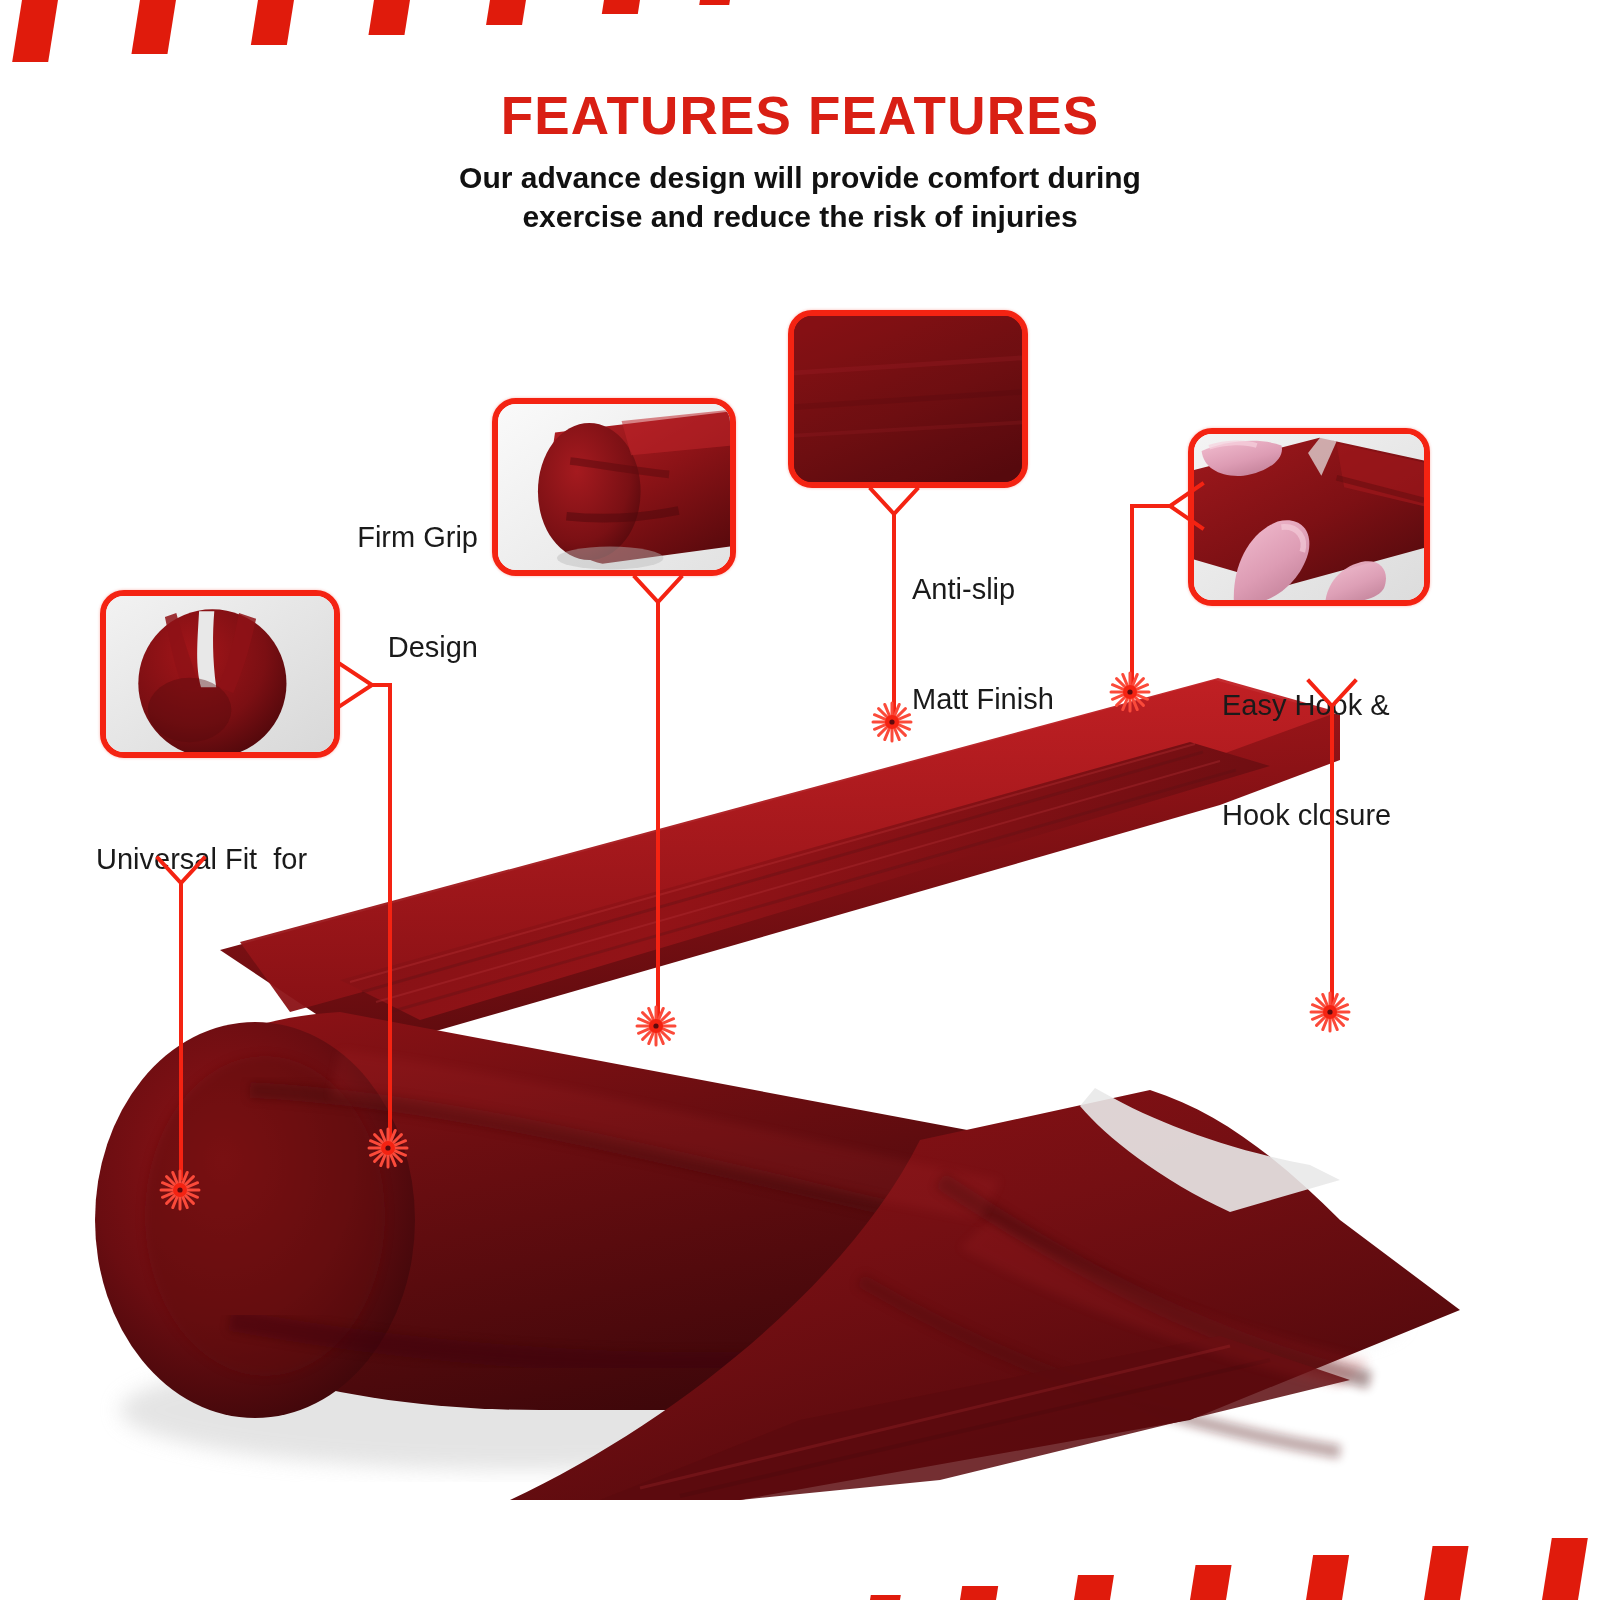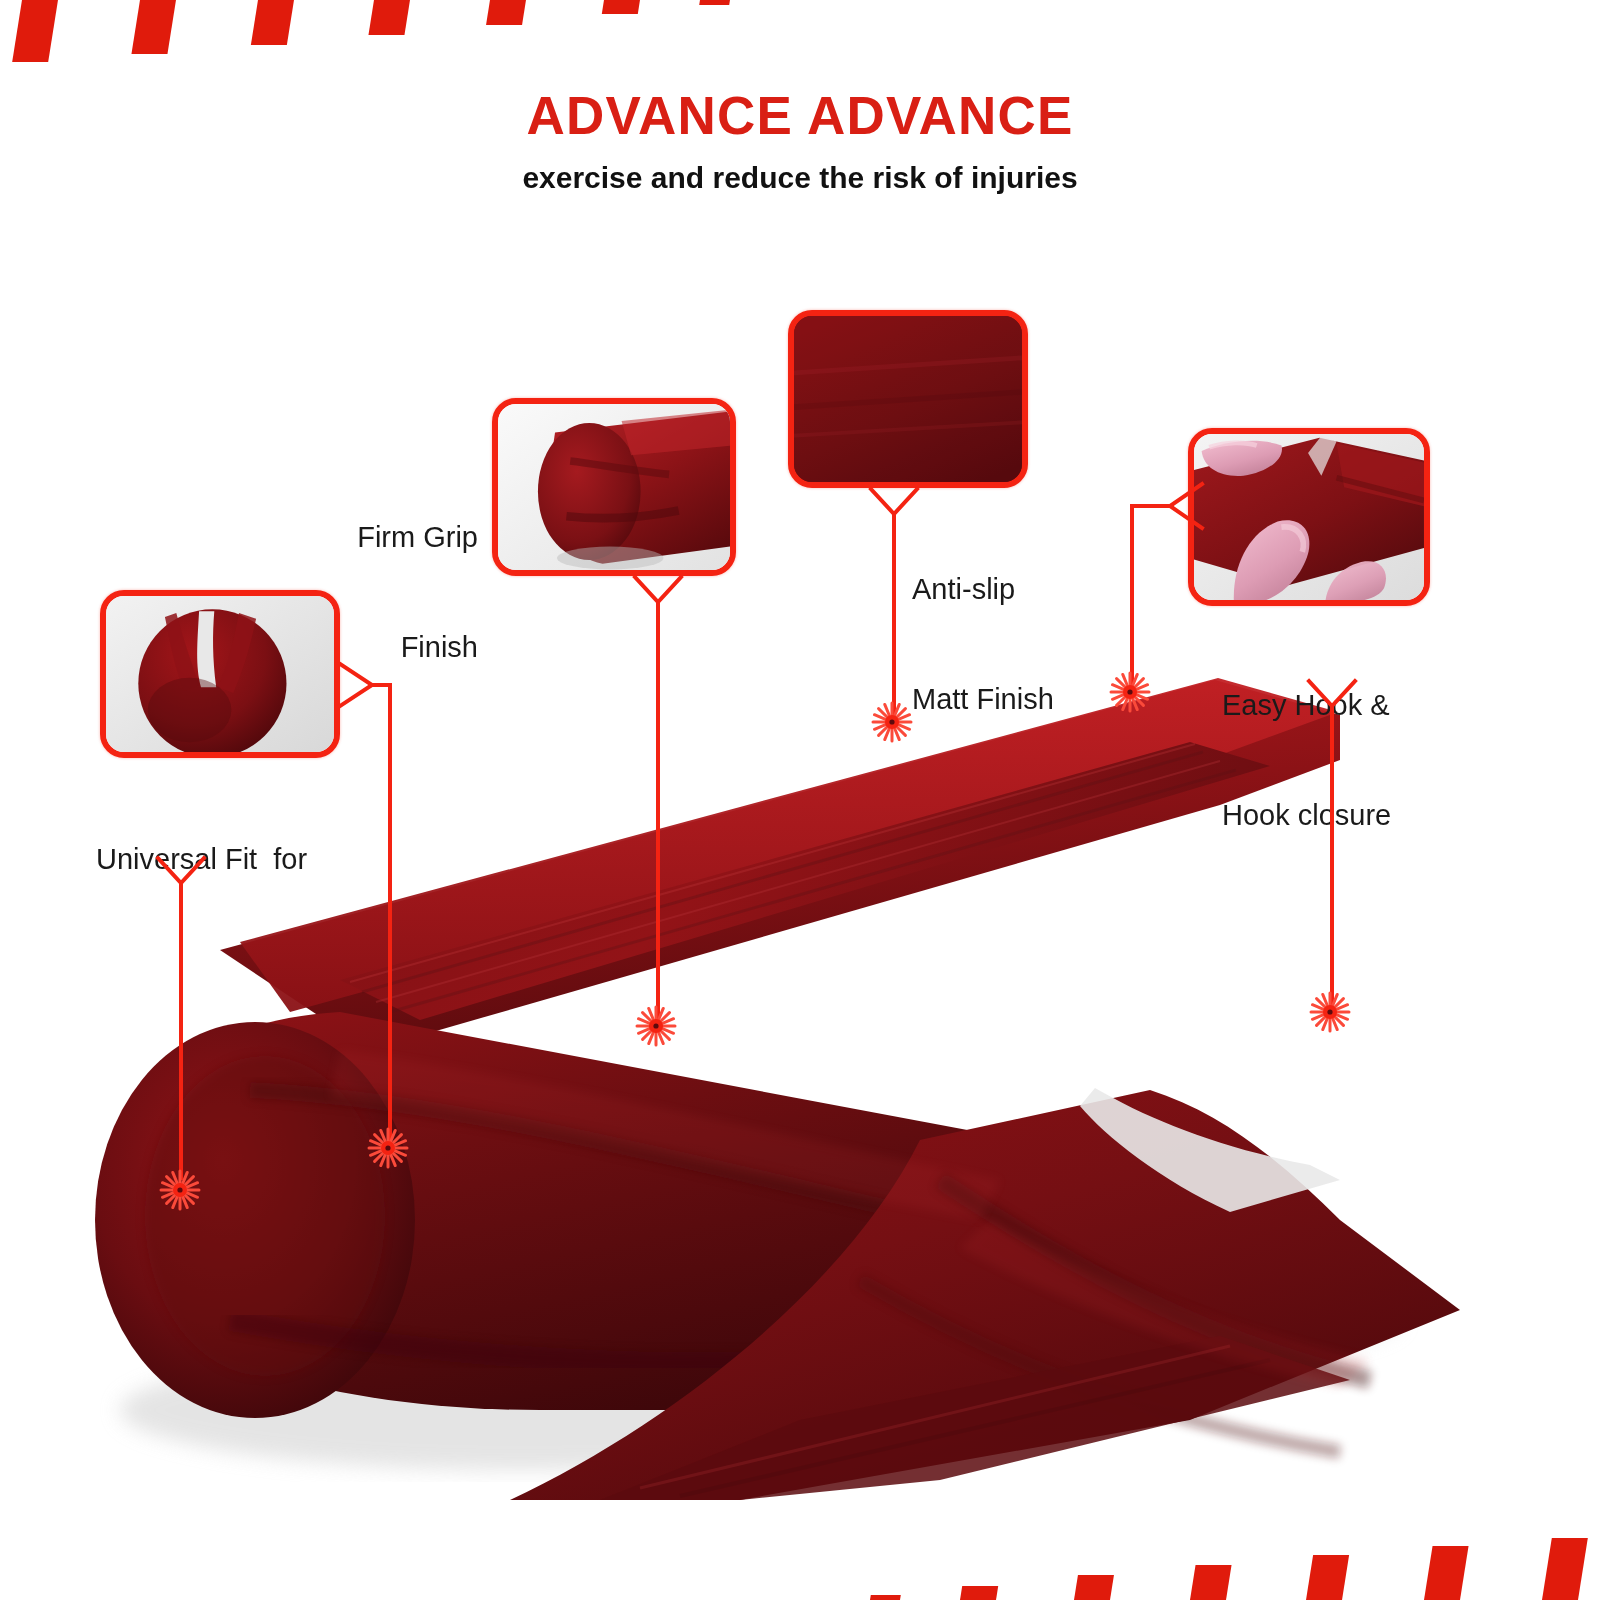--- a/index.html
+++ b/index.html
@@ -96,22 +96,23 @@
     <div class="stripe" style="left:-30px; width:30px; height:5px;"></div>
     <div class="stripe" style="left:60px;  width:36px; height:14px;"></div>
     <div class="stripe" style="left:174px; width:36px; height:25px;"></div>
     <div class="stripe" style="left:290px; width:36px; height:35px;"></div>
     <div class="stripe" style="left:406px; width:36px; height:45px;"></div>
     <div class="stripe" style="left:524px; width:36px; height:54px;"></div>
     <div class="stripe" style="left:642px; width:36px; height:62px;"></div>
   </div>
 
   <div class="heading-wrap">
-    <div class="main-title">ADVANCE ADVANCE</div>
+    <div class="main-title">FEATURES FEATURES</div>
     <div class="subtitle">
+      <div>Our advance design will provide comfort during</div>
       <div>exercise and reduce the risk of injuries</div>
     </div>
   </div>
 
   <div id="product">
     <svg viewBox="0 0 1480 880" width="1480" height="880" xmlns="http://www.w3.org/2000/svg">
       <defs>
         <linearGradient id="gTop" x1="0" y1="0" x2="0.25" y2="1">
           <stop offset="0%" stop-color="#b01a1d"></stop>
           <stop offset="45%" stop-color="#8c1216"></stop>
@@ -265,21 +266,21 @@
       <path d="M 60,30 L 244,8 L 244,150 L 110,168 C 70,160 48,120 52,84 Z" fill="url(#fRoll)"></path>
       <ellipse cx="96" cy="92" rx="54" ry="72" fill="url(#fCap)"></ellipse>
       <path d="M 76,60 C 108,64 140,70 180,74" stroke="#5e0b0e" stroke-width="8" fill="none" opacity="0.55"></path>
       <path d="M 72,118 C 110,122 150,120 190,112" stroke="#4e080b" stroke-width="9" fill="none" opacity="0.5"></path>
       <path d="M 130,18 L 244,6 L 244,44 L 140,54 Z" fill="#c02429" opacity="0.55"></path>
       <ellipse cx="118" cy="162" rx="56" ry="12" fill="#bbbbbb" opacity="0.45"></ellipse>
     </svg>
   </div>
   <div class="label right" style="left:280px; top:446px; width:198px;">
     <div>Firm Grip</div>
-    <div>Finish</div>
+    <div>Design</div>
   </div>
   <svg class="vee" style="left:632px; top:574px; width:52px; height:34px;" viewBox="0 0 52 34" xmlns="http://www.w3.org/2000/svg">
     <path d="M 3,3 L 26,28 L 49,3" stroke="#f42312" stroke-width="4" fill="none" stroke-linecap="square"></path>
   </svg>
   <div class="conn v" style="left:656px; top:601px; height:425px;"></div>
 
   <div class="thumb" style="left:788px; top:310px; width:240px; height:178px; background:#6e0d11;">
     <svg class="art" viewBox="0 0 240 178" preserveAspectRatio="none" xmlns="http://www.w3.org/2000/svg">
       <defs>
         <linearGradient id="aMat" x1="0.2" y1="0" x2="0.8" y2="1">

